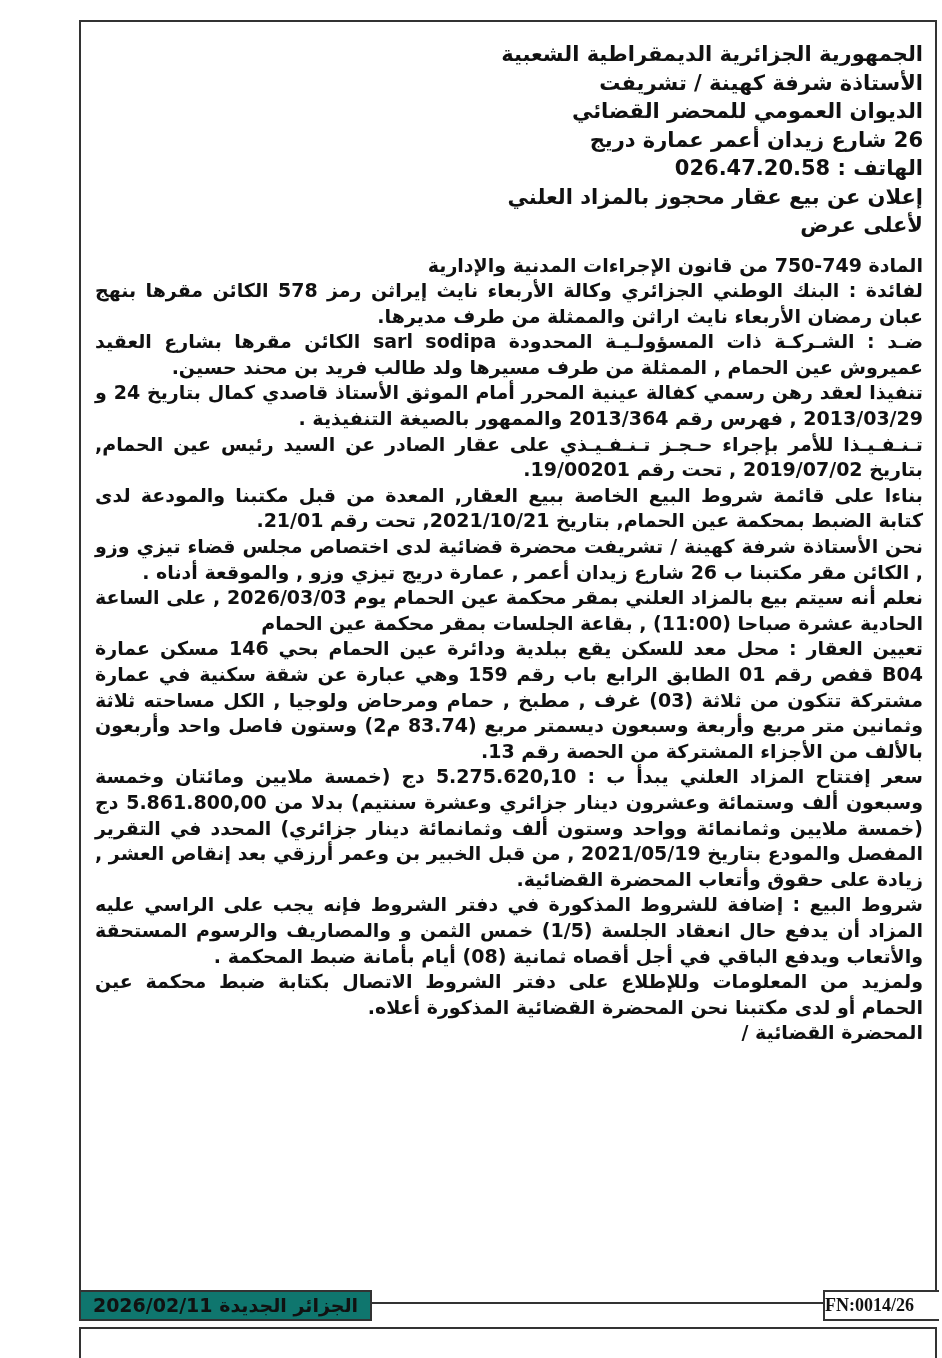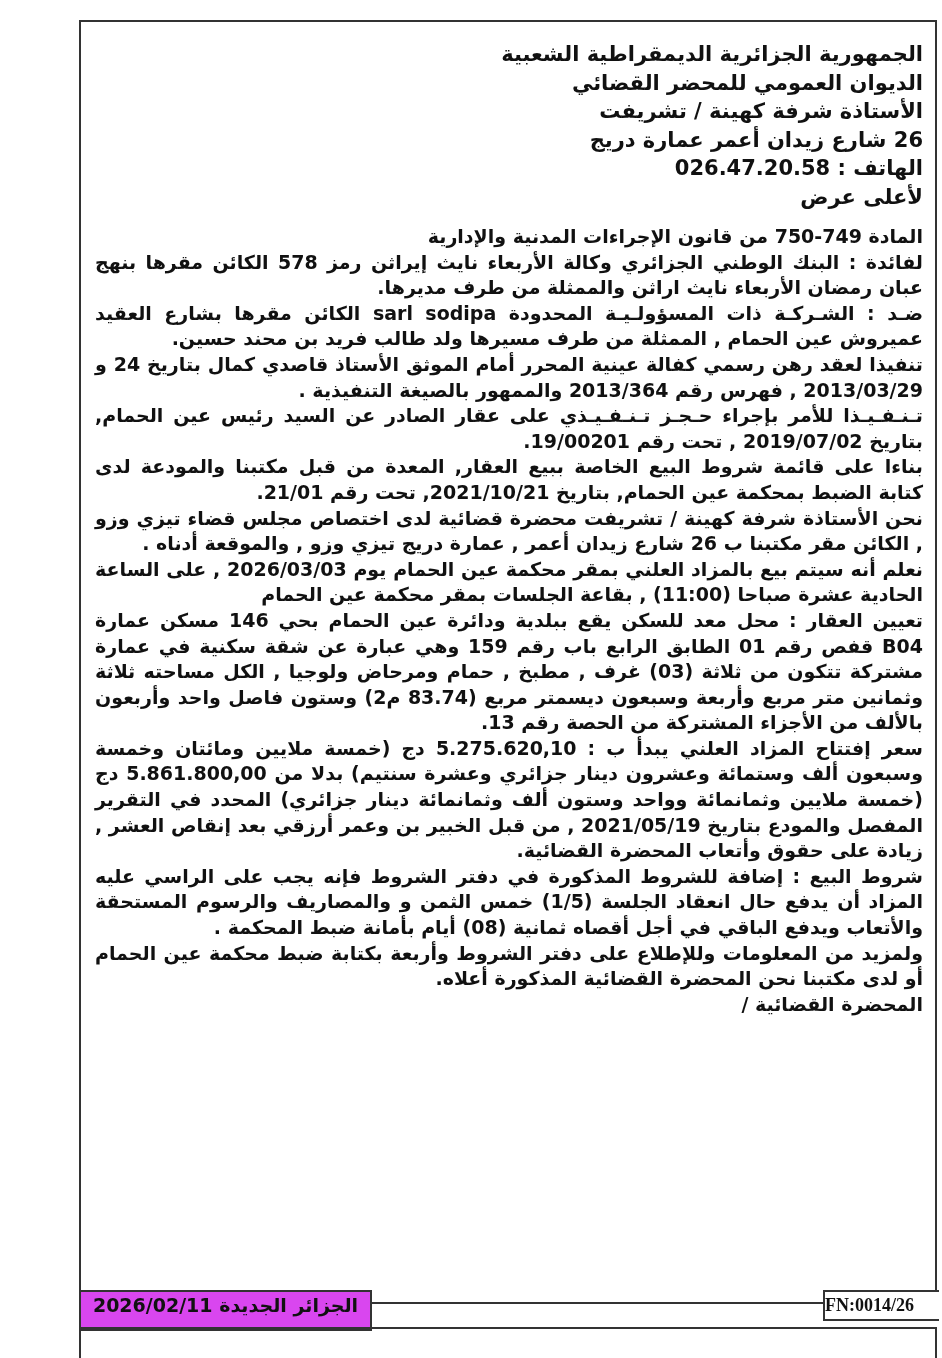--- a/index.html
+++ b/index.html
@@ -6,58 +6,59 @@
   body { width: 942px; height: 1358px; position: relative; overflow: hidden;
          font-family: "DejaVu Sans", sans-serif; color: #111111; }
   .frame { position: absolute; left: 79px; top: 20px; width: 858px; height: 1284px;
            border: 2px solid #333333; box-sizing: border-box; }
   .content { position: absolute; left: 95px; top: 40px; width: 828px; direction: rtl; }
   .header { font-weight: bold; }
   .header .line { font-size: 21px; line-height: 28.5px; white-space: nowrap; }
   .body-text { text-align: justify; text-align-last: right; font-weight: bold;
                font-size: 19px; line-height: 25.6px; margin-top: 13px; }
   .body-text p { margin: 0; }
-  .footer-left { position: absolute; left: 79px; top: 1290px; width: 293px; height: 41px;
-                 border: 2px solid #333333; background: #d946ef; box-sizing: border-box;
+  .footer-left { position: absolute; left: 79px; top: 1290px; width: 293px; height: 31px;
+                 border: 2px solid #333333; background: #0f766e; box-sizing: border-box;
                  direction: rtl; text-align: center; font-weight: bold; font-size: 19px; line-height: 27px; }
   .footer-right { position: absolute; left: 823px; top: 1290px; width: 116px; height: 31px;
                   border: 2px solid #333333; border-right: none; background: #fff; box-sizing: border-box;
                   font-family: "Liberation Serif", serif; font-weight: bold;
                   font-size: 18px; line-height: 27px; }
   .next-frame { position: absolute; left: 79px; top: 1327px; width: 858px; height: 60px;
                 border: 2px solid #333333; box-sizing: border-box; }
 </style>
 </head>
 <body>
 
 <div class="frame"></div>
 
 <div class="content">
   <div class="header">
     <div class="line">الجمهورية الجزائرية الديمقراطية الشعبية</div>
+    <div class="line">الأستاذة شرفة كهينة / تشريفت</div>
     <div class="line">الديوان العمومي للمحضر القضائي</div>
-    <div class="line">الأستاذة شرفة كهينة / تشريفت</div>
     <div class="line">26 شارع زيدان أعمر عمارة دريج</div>
     <div class="line">الهاتف : 026.47.20.58</div>
+    <div class="line">إعلان عن بيع عقار محجوز بالمزاد العلني</div>
     <div class="line">لأعلى عرض</div>
   </div>
 
   <div class="body-text">
     <p>المادة 749-750 من قانون الإجراءات المدنية والإدارية</p>
     <p>لفائدة : البنك الوطني الجزائري وكالة الأربعاء نايث إيراثن رمز 578 الكائن مقرها بنهج عبان رمضان الأربعاء نايث اراثن والممثلة من طرف مديرها.</p>
     <p>ضـد : الشـركـة ذات المسؤولـيـة المحدودة sarl sodipa الكائن مقرها بشارع العقيد عميروش عين الحمام , الممثلة من طرف مسيرها ولد طالب فريد بن محند حسين.</p>
     <p>تنفيذا لعقد رهن رسمي كفالة عينية المحرر أمام الموثق الأستاذ قاصدي كمال بتاريخ 24 و 2013/03/29 , فهرس رقم 2013/364 والممهور بالصيغة التنفيذية .</p>
     <p>تـنـفـيـذا للأمر بإجراء حـجـز تـنـفـيـذي على عقار الصادر عن السيد رئيس عين الحمام, بتاريخ 2019/07/02 , تحت رقم 19/00201.</p>
     <p>بناءا على قائمة شروط البيع الخاصة ببيع العقار, المعدة من قبل مكتبنا والمودعة لدى كتابة الضبط بمحكمة عين الحمام, بتاريخ 2021/10/21, تحت رقم 21/01.</p>
     <p>نحن الأستاذة شرفة كهينة / تشريفت محضرة قضائية لدى اختصاص مجلس قضاء تيزي وزو , الكائن مقر مكتبنا ب 26 شارع زيدان أعمر , عمارة دريج تيزي وزو , والموقعة أدناه .</p>
     <p>نعلم أنه سيتم بيع بالمزاد العلني بمقر محكمة عين الحمام يوم 2026/03/03 , على الساعة الحادية عشرة صباحا (11:00) , بقاعة الجلسات بمقر محكمة عين الحمام</p>
     <p>تعيين العقار : محل معد للسكن يقع ببلدية ودائرة عين الحمام بحي 146 مسكن عمارة B04 قفص رقم 01 الطابق الرابع باب رقم 159 وهي عبارة عن شقة سكنية في عمارة مشتركة تتكون من ثلاثة (03) غرف , مطبخ , حمام ومرحاض ولوجيا , الكل مساحته ثلاثة وثمانين متر مربع وأربعة وسبعون ديسمتر مربع (83.74 م2) وستون فاصل واحد وأربعون بالألف من الأجزاء المشتركة من الحصة رقم 13.</p>
     <p>سعر إفتتاح المزاد العلني يبدأ ب : 5.275.620,10 دج (خمسة ملايين ومائتان وخمسة وسبعون ألف وستمائة وعشرون دينار جزائري وعشرة سنتيم) بدلا من 5.861.800,00 دج (خمسة ملايين وثمانمائة وواحد وستون ألف وثمانمائة دينار جزائري) المحدد في التقرير المفصل والمودع بتاريخ 2021/05/19 , من قبل الخبير بن وعمر أرزقي بعد إنقاص العشر , زيادة على حقوق وأتعاب المحضرة القضائية.</p>
     <p>شروط البيع : إضافة للشروط المذكورة في دفتر الشروط فإنه يجب على الراسي عليه المزاد أن يدفع حال انعقاد الجلسة (1/5) خمس الثمن و والمصاريف والرسوم المستحقة والأتعاب ويدفع الباقي في أجل أقصاه ثمانية (08) أيام بأمانة ضبط المحكمة .</p>
-    <p>ولمزيد من المعلومات وللإطلاع على دفتر الشروط وأربعة بكتابة ضبط محكمة عين الحمام أو لدى مكتبنا نحن المحضرة القضائية المذكورة أعلاه.</p>
+    <p>ولمزيد من المعلومات وللإطلاع على دفتر الشروط الاتصال بكتابة ضبط محكمة عين الحمام أو لدى مكتبنا نحن المحضرة القضائية المذكورة أعلاه.</p>
     <p>المحضرة القضائية /</p>
   </div>
 </div>
 
 <div class="footer-left">الجزائر الجديدة 2026/02/11</div>
 <div class="footer-right">FN:0014/26</div>
 
 <div class="next-frame"></div>
 
 </body></html>

